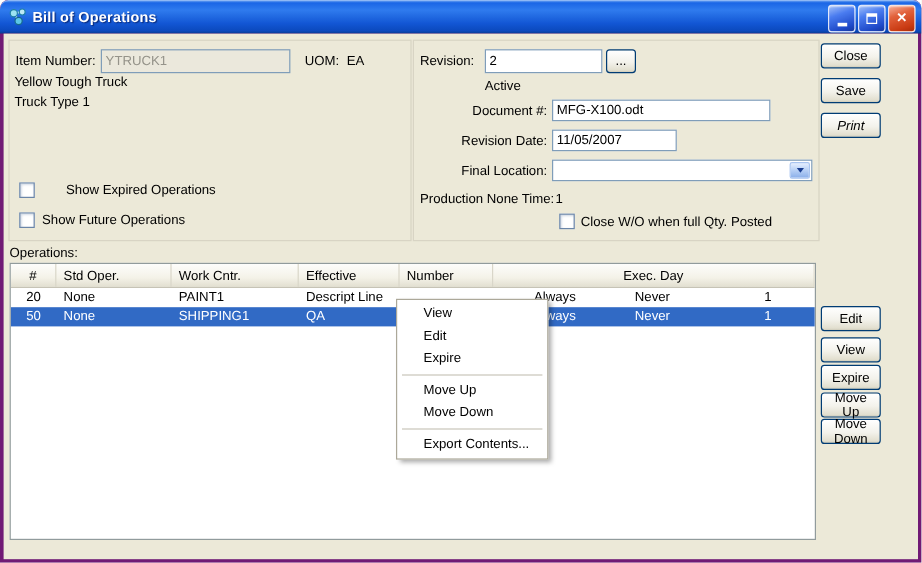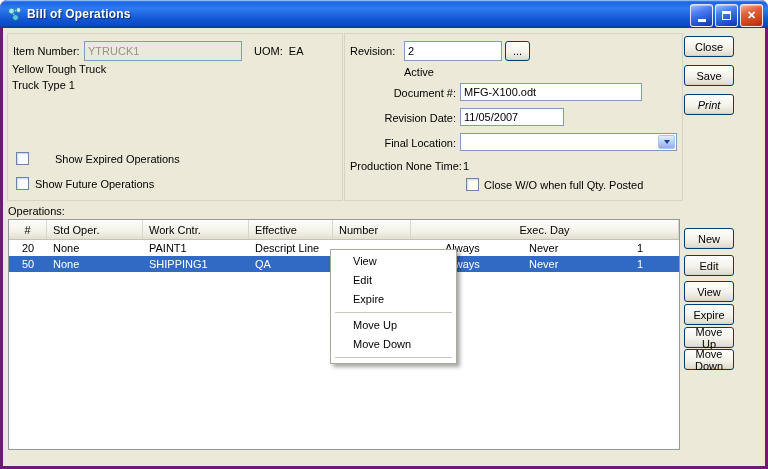--- a/index.html
+++ b/index.html
@@ -174,23 +174,23 @@
     </div>
 
     <div class="context-menu">
       <div class="menu-item">View</div>
       <div class="menu-item">Edit</div>
       <div class="menu-item">Expire</div>
       <div class="menu-sep"></div>
       <div class="menu-item">Move Up</div>
       <div class="menu-item">Move Down</div>
       <div class="menu-sep"></div>
+      <div class="menu-item">Export Contents...</div>
     </div>
 
-    <button class="xp-btn" style="left:681px;top:200px;">New</button>
     <button class="xp-btn" style="left:681px;top:227px;">Edit</button>
     <button class="xp-btn" style="left:681px;top:253px;">View</button>
     <button class="xp-btn" style="left:681px;top:276px;">Expire</button>
     <button class="xp-btn" style="left:681px;top:299px;">Move Up</button>
     <button class="xp-btn" style="left:681px;top:321px;">Move Down</button>
 
   </div>
 </div>
 
 </body></html>

